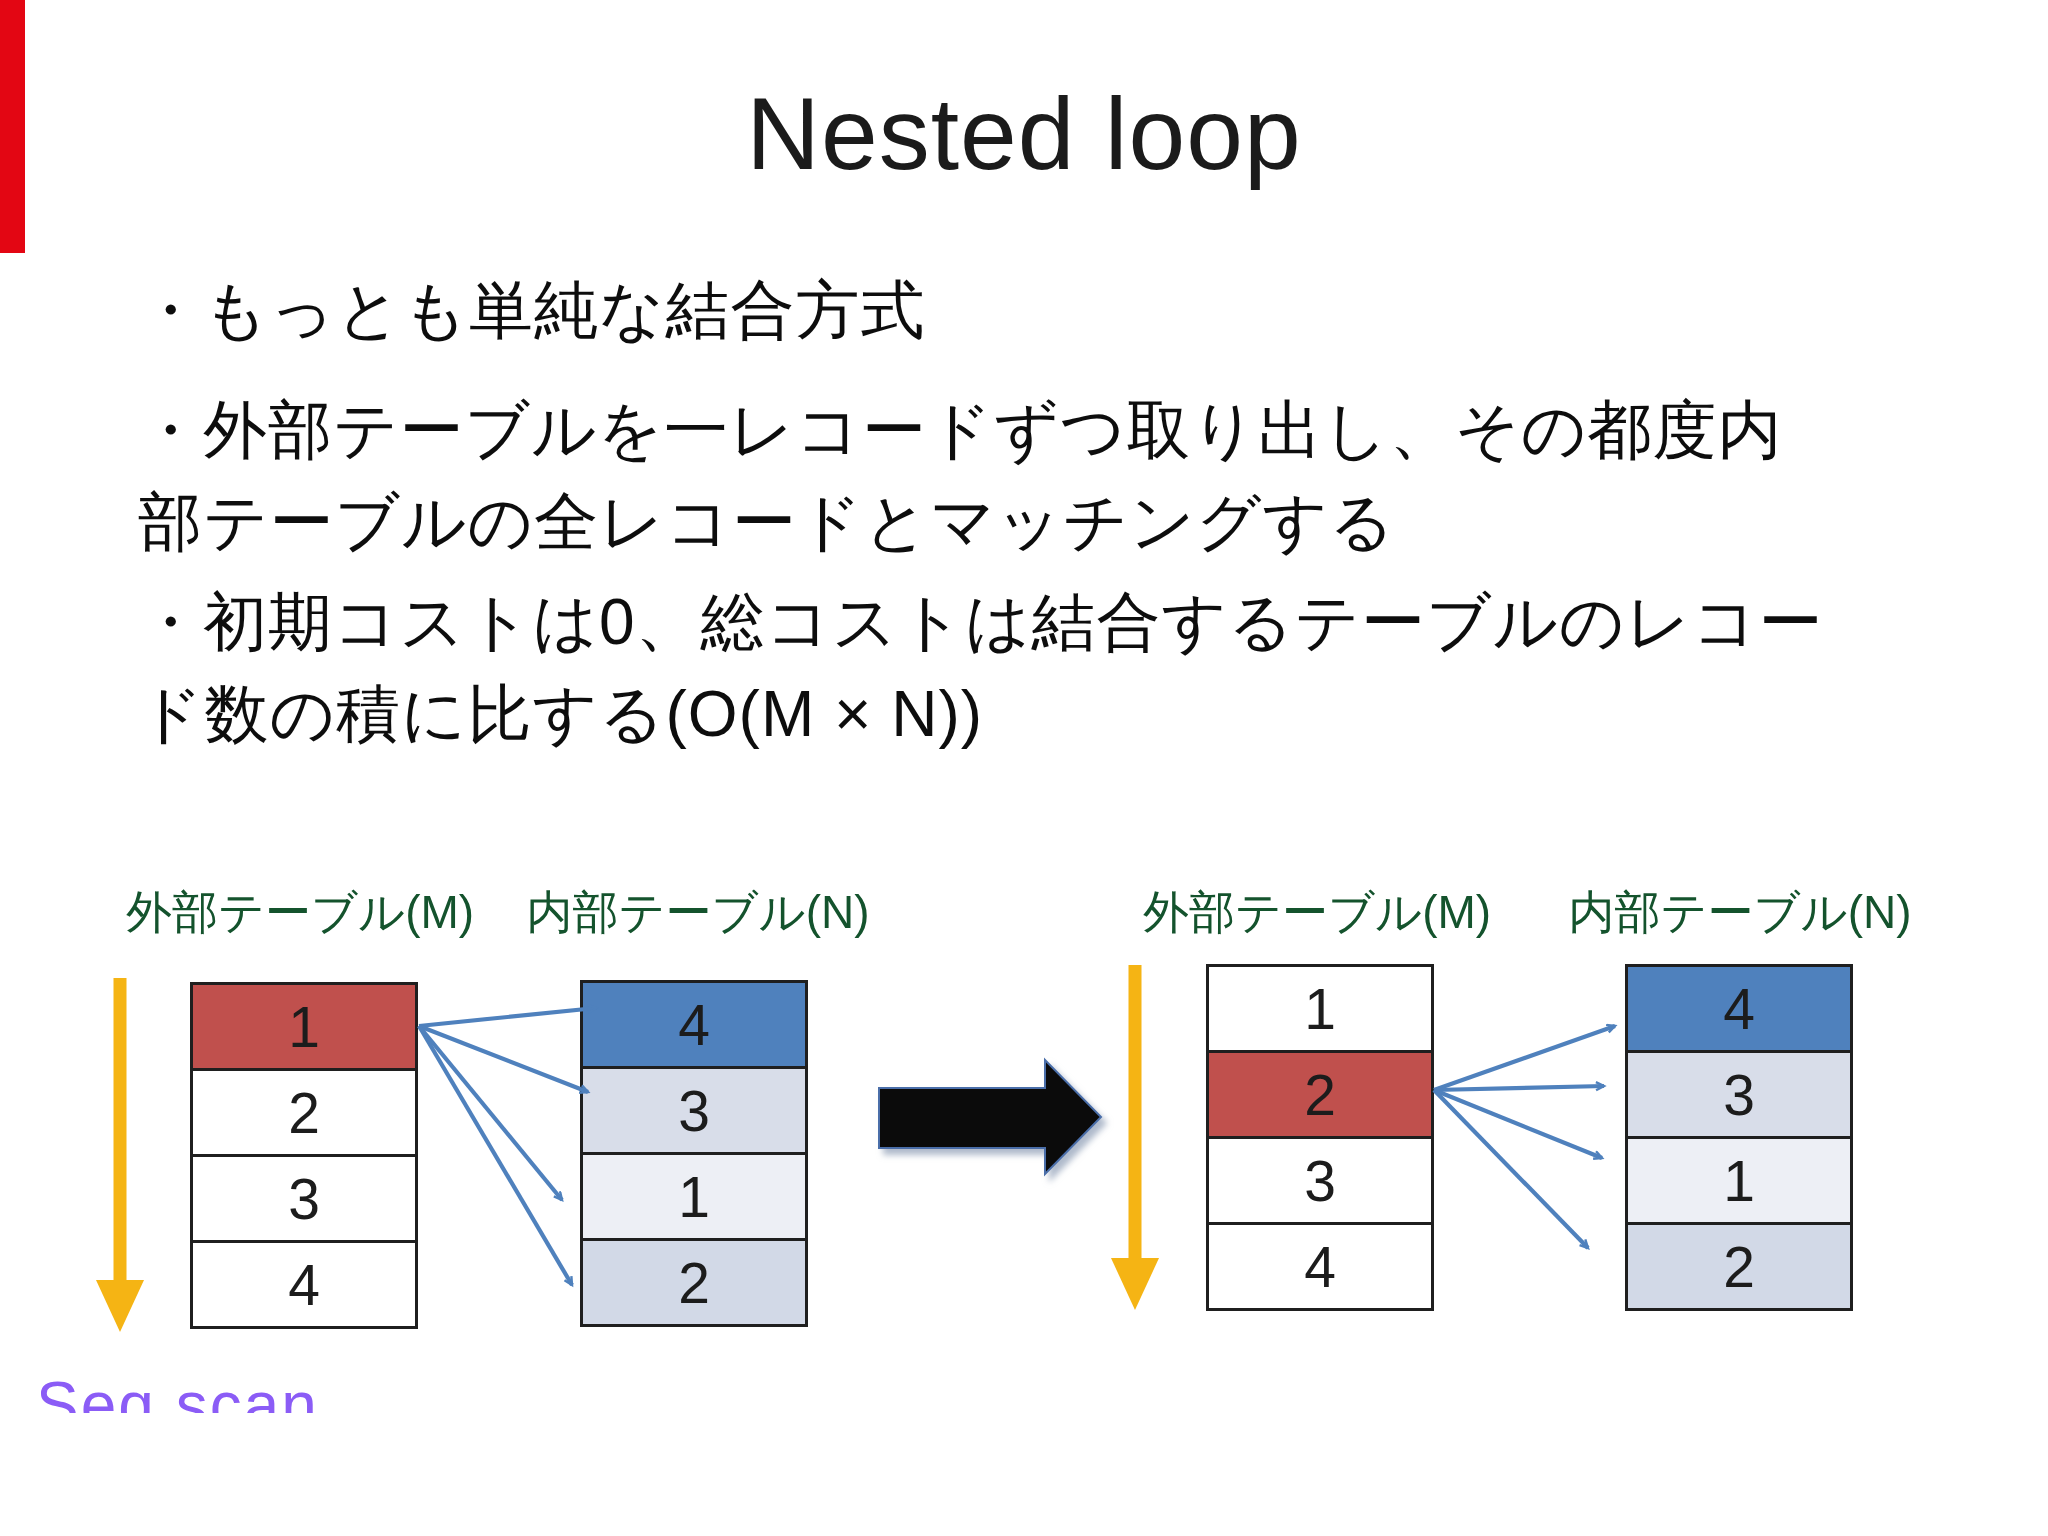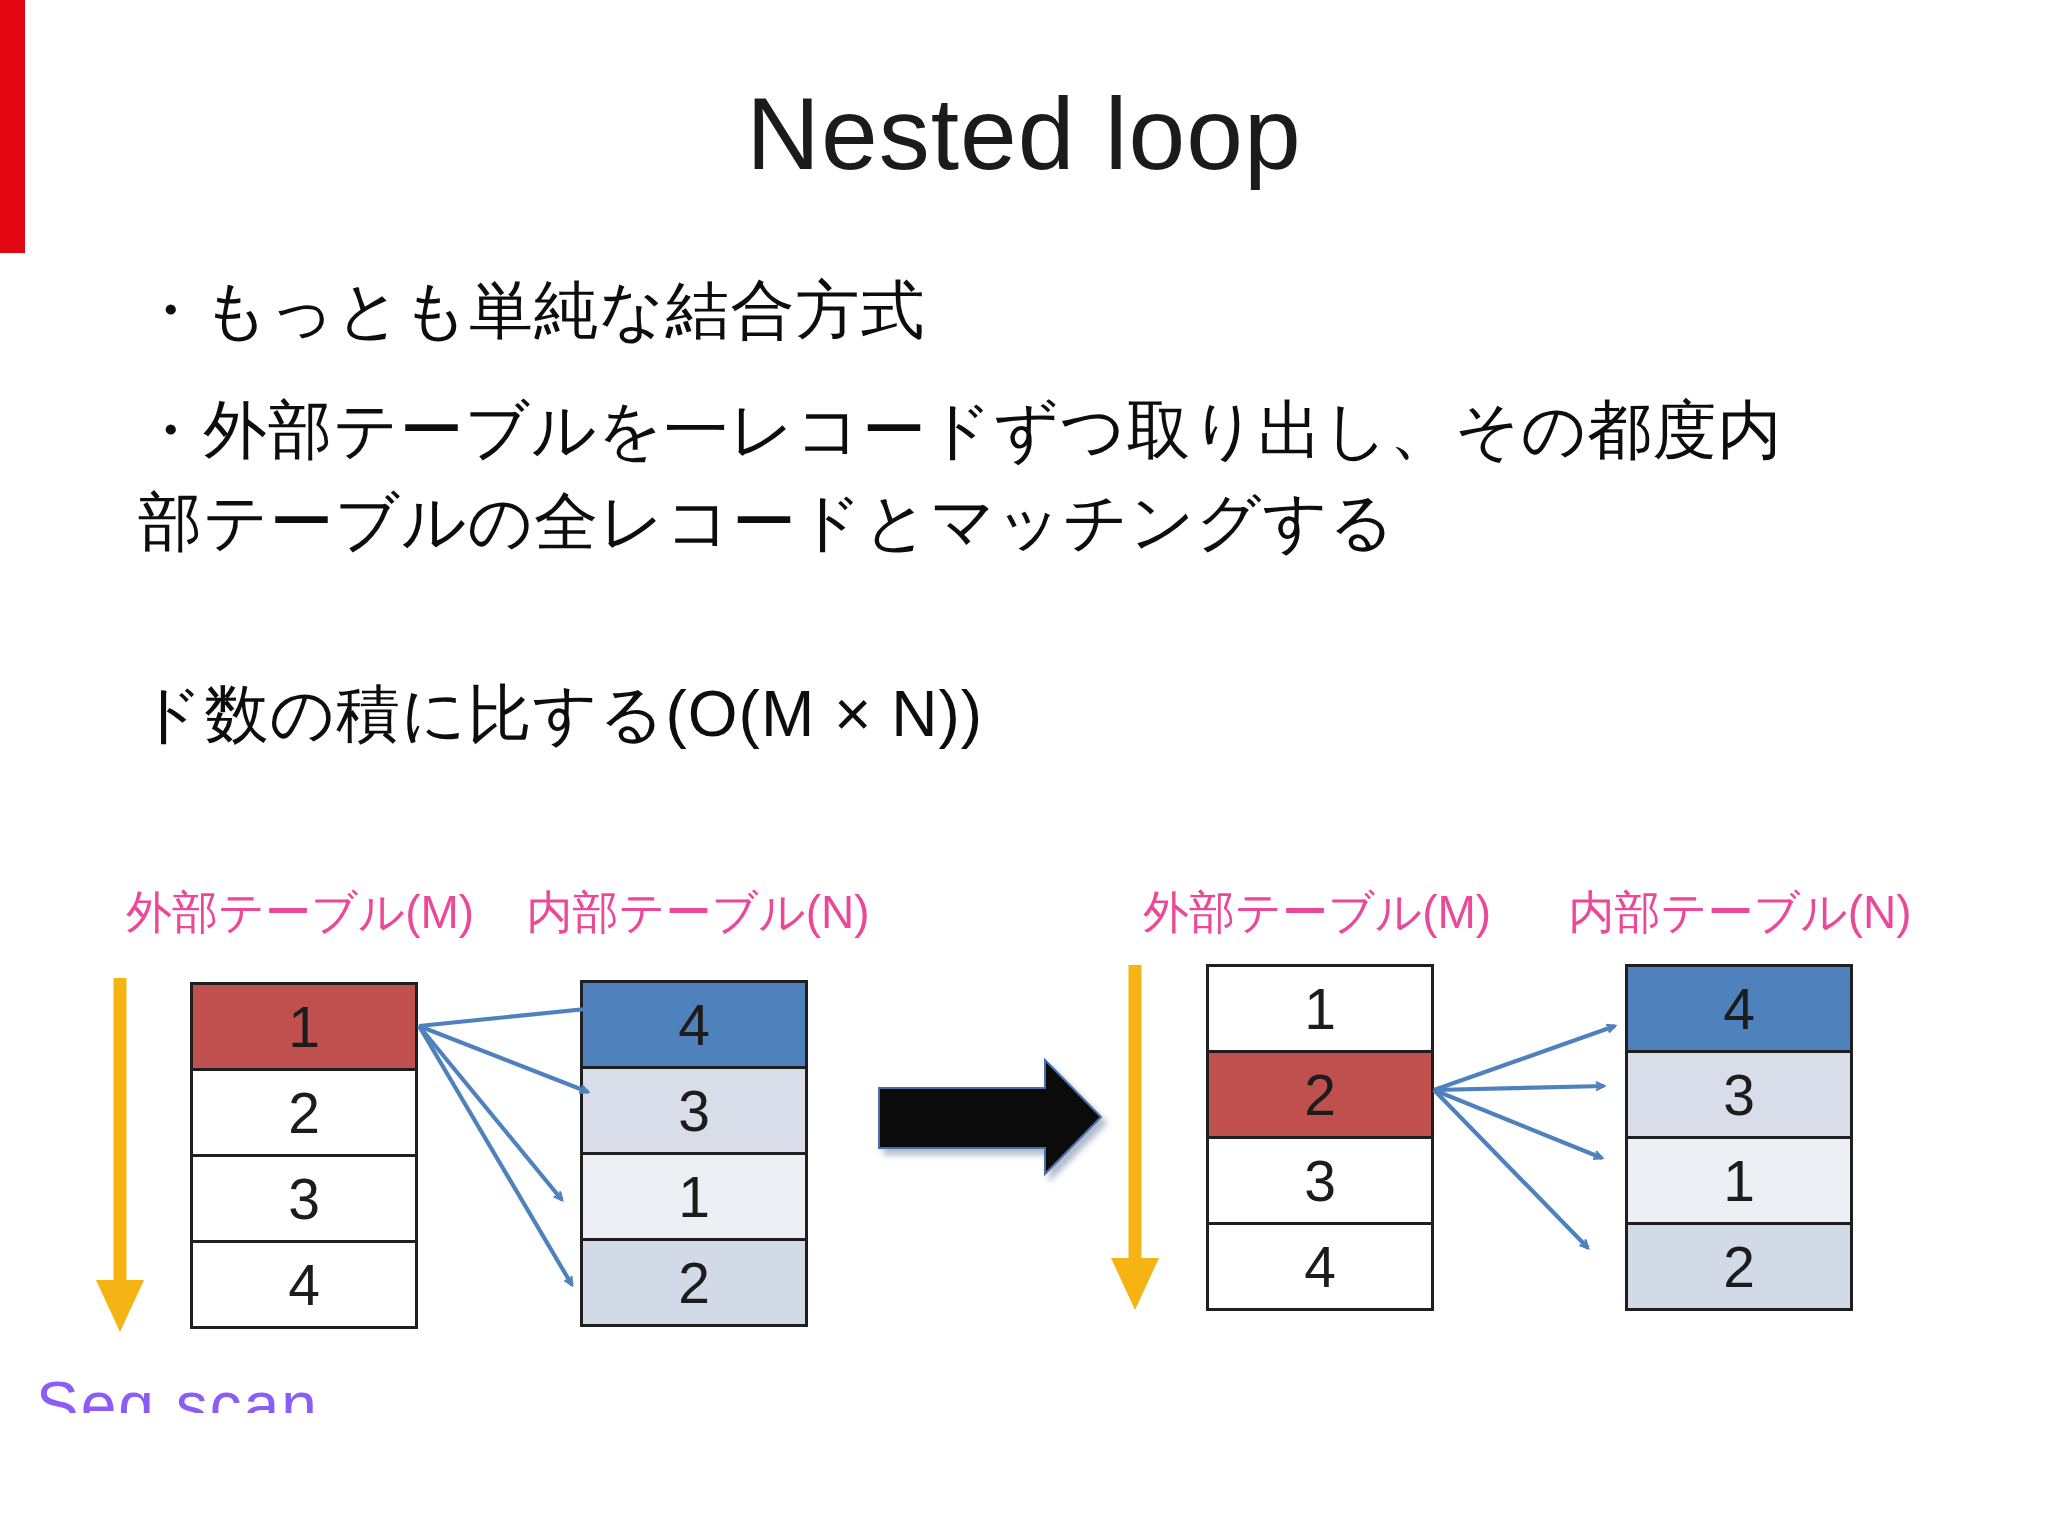--- a/index.html
+++ b/index.html
@@ -25,21 +25,21 @@
     position:absolute;left:126px;margin:12px;
     font-size:64px;line-height:92px;color:#0d0d0d;
     letter-spacing:1px;white-space:nowrap;
   }
   #bullet-1{top:252px;}
   #bullet-2{top:372px;}
   #bullet-3{top:564px;}
 
   .tbl-label{
     position:absolute;transform:translateX(-50%);
-    font-size:46px;color:#ec4899;white-space:nowrap;
+    font-size:46px;color:#14532d;white-space:nowrap;
   }
   .dtable{
     position:absolute;width:222px;
     border:3px solid #1f1f1f;background:#fff;
   }
   .drow{
     height:83px;border-bottom:3px solid #1f1f1f;
     display:flex;align-items:center;justify-content:center;
     font-size:57px;color:#1c1c1c;
   }
@@ -74,21 +74,21 @@
 
 <div class="slide">
 
   <div class="accent-bar"></div>
 
   <h1 class="title">Nested loop</h1>
 
   <div>
     <p class="bullet" id="bullet-1"><span>・もっとも単純な結合方式</span></p>
     <p class="bullet" id="bullet-2"><span>・外部テーブルを一レコードずつ取り出し、その都度内</span><br><span>部テーブルの全レコードとマッチングする</span></p>
-    <p class="bullet" id="bullet-3"><br><span>ド数の積に比する(O(M × N))</span></p>
+    <p class="bullet" id="bullet-3"><span>・初期コストは0、総コストは結合するテーブルのレコー</span><br><span>ド数の積に比する(O(M × N))</span></p>
   </div>
 
   <div class="tbl-label" style="left:300px;top:882px;">外部テーブル(M)</div>
   <div class="tbl-label" style="left:698px;top:882px;">内部テーブル(N)</div>
   <div class="tbl-label" style="left:1317px;top:882px;">外部テーブル(M)</div>
   <div class="tbl-label" style="left:1740px;top:882px;">内部テーブル(N)</div>
 
   <div class="dtable" id="tbl-left-outer">
     <div class="drow hl-red">
         <span>1</span>

